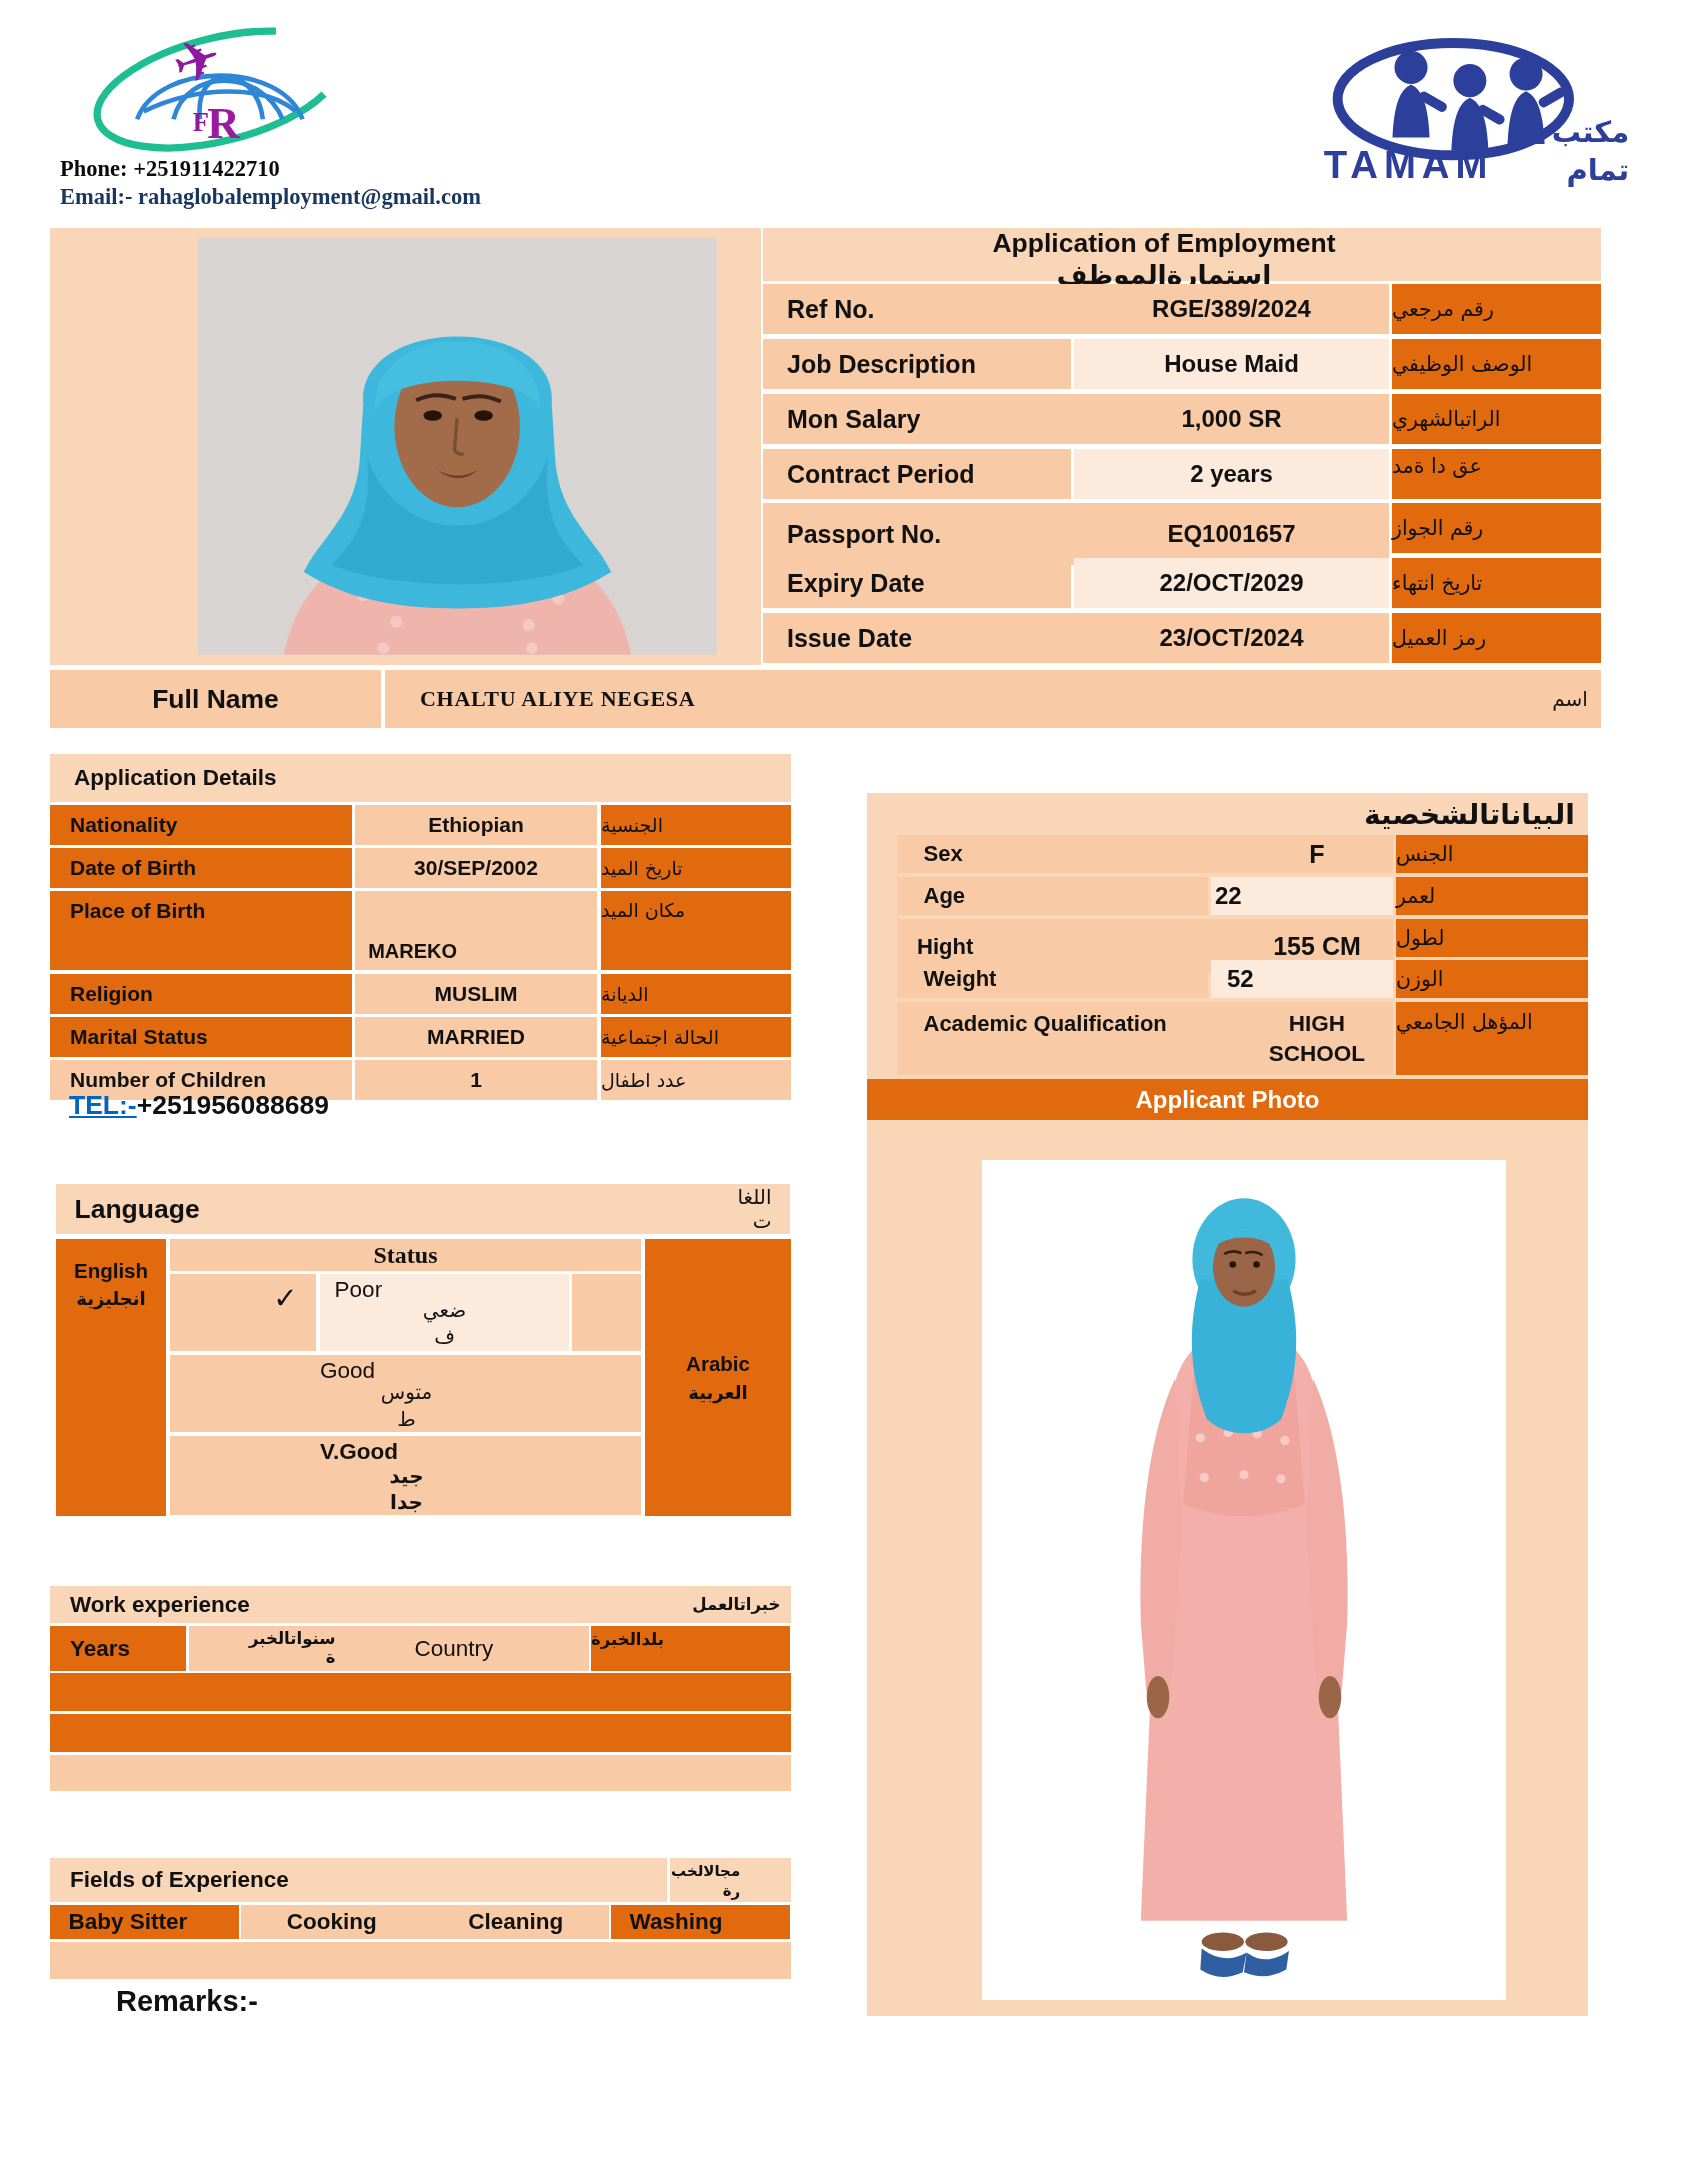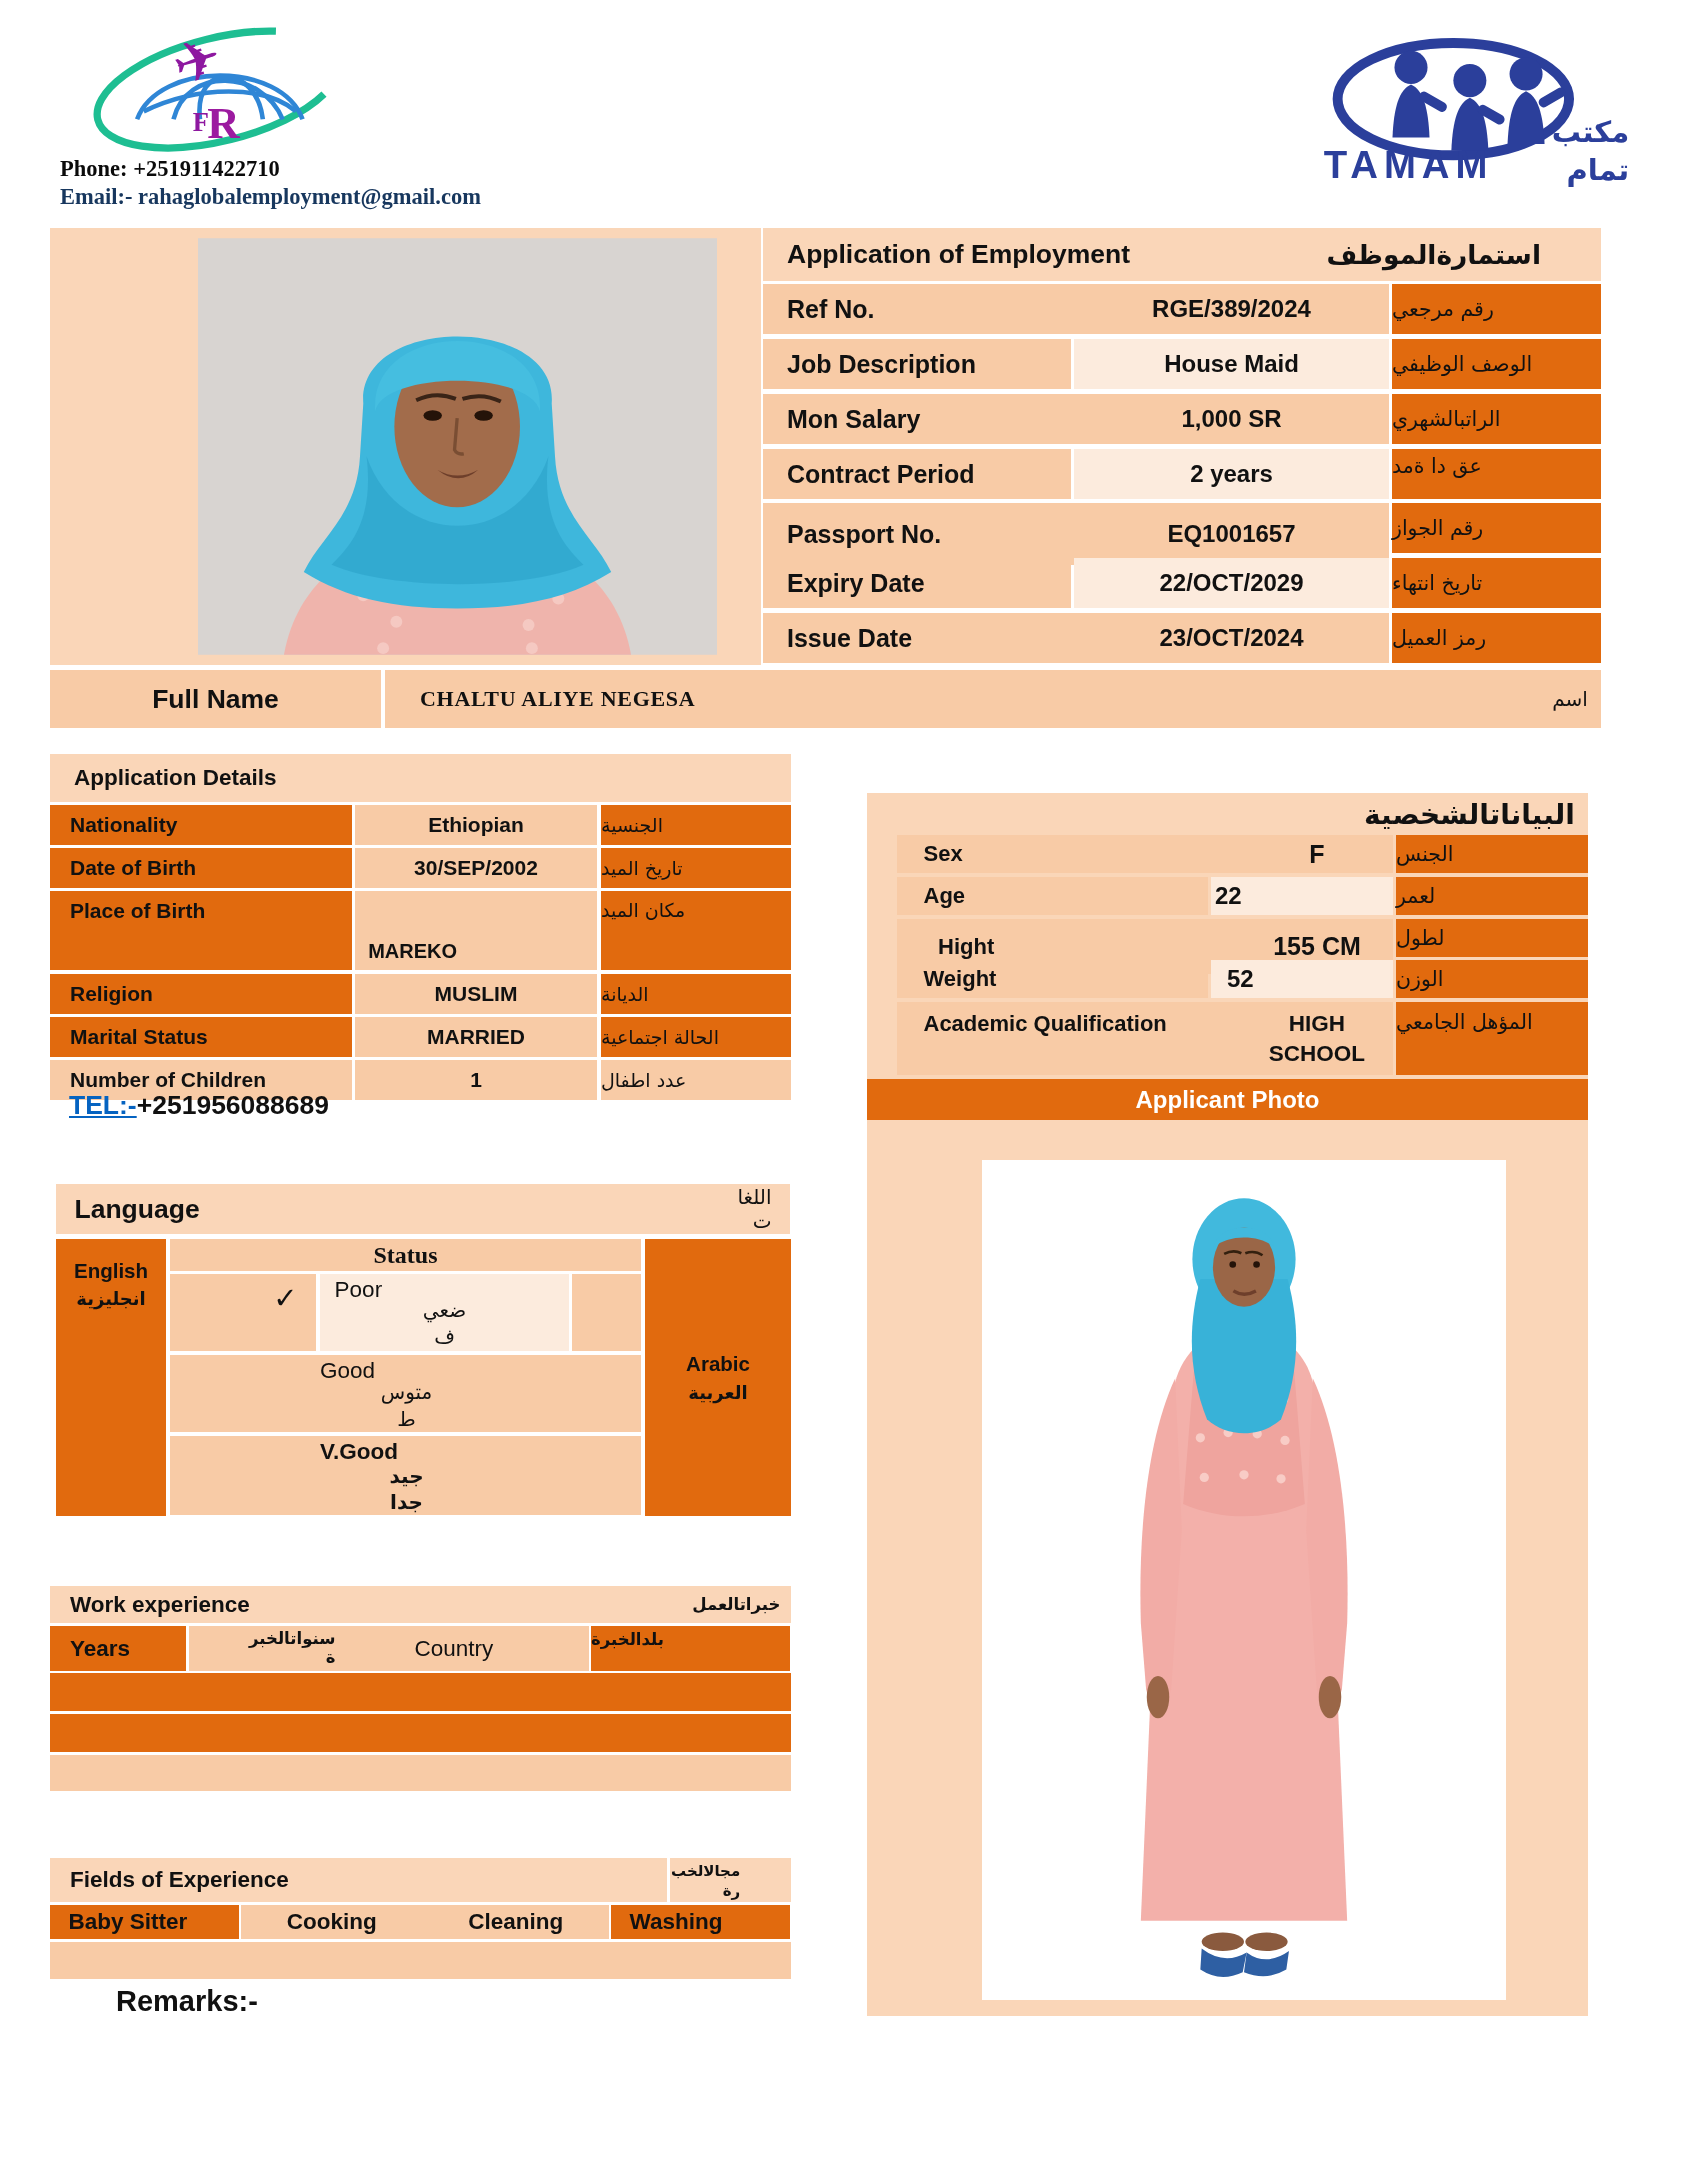--- a/index.html
+++ b/index.html
@@ -87,21 +87,21 @@
       <path d="M268 262 C258 120 527 120 517 262 C505 200 280 200 268 262Z" fill="#45BEE0"></path>
       <path d="M330 245 q30 -14 60 -2" stroke="#3A2417" stroke-width="6" fill="none"></path>
       <path d="M400 243 q30 -10 58 4" stroke="#3A2417" stroke-width="6" fill="none"></path>
       <ellipse cx="355" cy="268" rx="14" ry="8" fill="#241309"></ellipse>
       <ellipse cx="432" cy="268" rx="14" ry="8" fill="#241309"></ellipse>
       <path d="M392 272 L388 320 q4 8 14 6" stroke="#7A4E33" stroke-width="5" fill="none"></path>
       <path d="M362 350 q30 18 62 0 q-30 26 -62 0Z" fill="#6E3F2B"></path>
     </svg>
   </div>
 
-  <div class="c pl" style="left:763px;top:228px;width:838px;height:53px;padding:0 60px 0 24px;justify-content:space-between;">
+  <div class="c pl" style="left:763px;top:228px;width:838px;height:53px;padding:0 60px 0 24px;justify-content:space-between;flex-direction:column;">
     <span class="b" style="font-size:26.5px;">Application of Employment</span>
     <span class="ar b" style="font-size:26.5px;">استمارةالموظف</span>
   </div>
 
   <div class="c pc" style="left:763px;top:284px;width:626px;height:50px;padding-left:24px;">
     <span class="b" style="font-size:25px;">Ref No.</span>
     <span class="c b ctr" style="left:311px;width:315px;height:50px;font-size:24px;">RGE/389/2024</span>
   </div>
   <div class="c or ar rt" style="left:1392px;top:284px;width:209px;height:50px;padding-right:12px;font-size:20.5px;">رقم مرجعي</div>
 
@@ -258,21 +258,21 @@
     <div class="c pc" style="left:30px;top:42px;width:496px;height:38px;padding-left:26.5px;">
       <span class="b" style="font-size:22px;">Sex</span>
       <span class="c b ctr" style="left:344px;width:152px;height:38px;font-size:25px;">F</span>
     </div>
     <div class="c or ar rt" style="left:529px;top:42px;width:192px;height:38px;padding-right:10.6px;font-size:20.5px;">الجنس</div>
 
     <div class="c pc b" style="left:30px;top:84px;width:311px;height:38px;padding-left:26.5px;font-size:22px;">Age</div>
     <div class="c cr b" style="left:344px;top:84px;width:182px;height:38px;padding-left:4px;font-size:24px;">22</div>
     <div class="c or ar rt" style="left:529px;top:84px;width:192px;height:38px;padding-right:10.6px;font-size:20.5px;">لعمر</div>
 
-    <div class="c pc" style="left:30px;top:126px;width:496px;height:55px;padding-left:41px;">
+    <div class="c pc" style="left:30px;top:126px;width:496px;height:55px;padding-left:20px;">
       <span class="b" style="font-size:22px;">Hight</span>
       <span class="c b ctr" style="left:344px;width:152px;height:38px;font-size:25px;">155 CM</span>
     </div>
     <div class="c or ar rt" style="left:529px;top:126px;width:192px;height:38px;padding-right:10.6px;font-size:20.5px;">لطول</div>
 
     <div class="c pc b" style="left:30px;top:167px;width:311px;height:38px;padding-left:26.5px;font-size:22px;">Weight</div>
     <div class="c cr b" style="left:344px;top:167px;width:182px;height:38px;padding-left:16px;font-size:24px;">52</div>
     <div class="c or ar rt" style="left:529px;top:167px;width:192px;height:38px;padding-right:10.6px;font-size:20.5px;">الوزن</div>
 
     <div class="c pc top" style="left:30px;top:209px;width:496px;height:73px;padding:9.3px 0 0 26.5px;">

